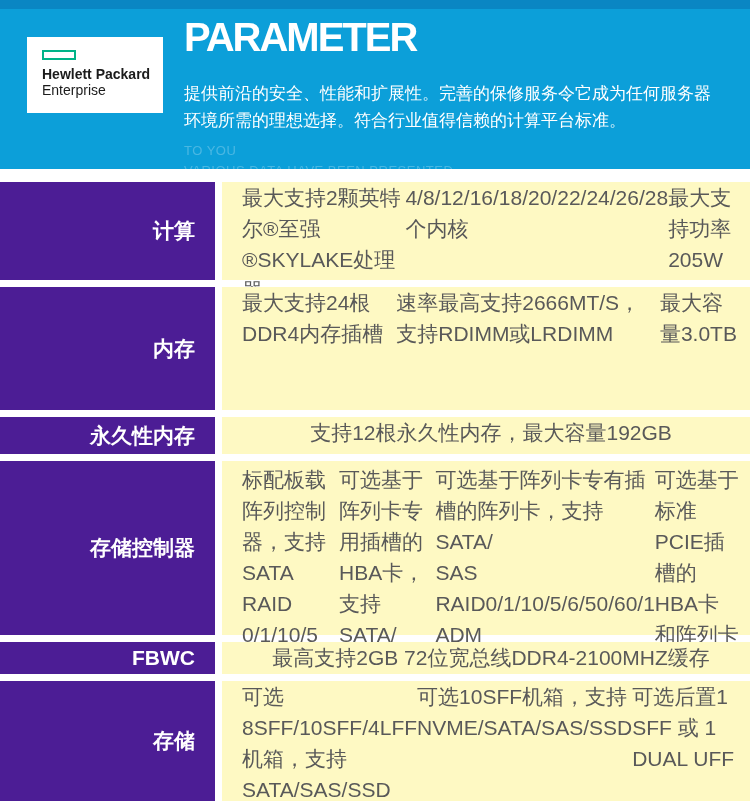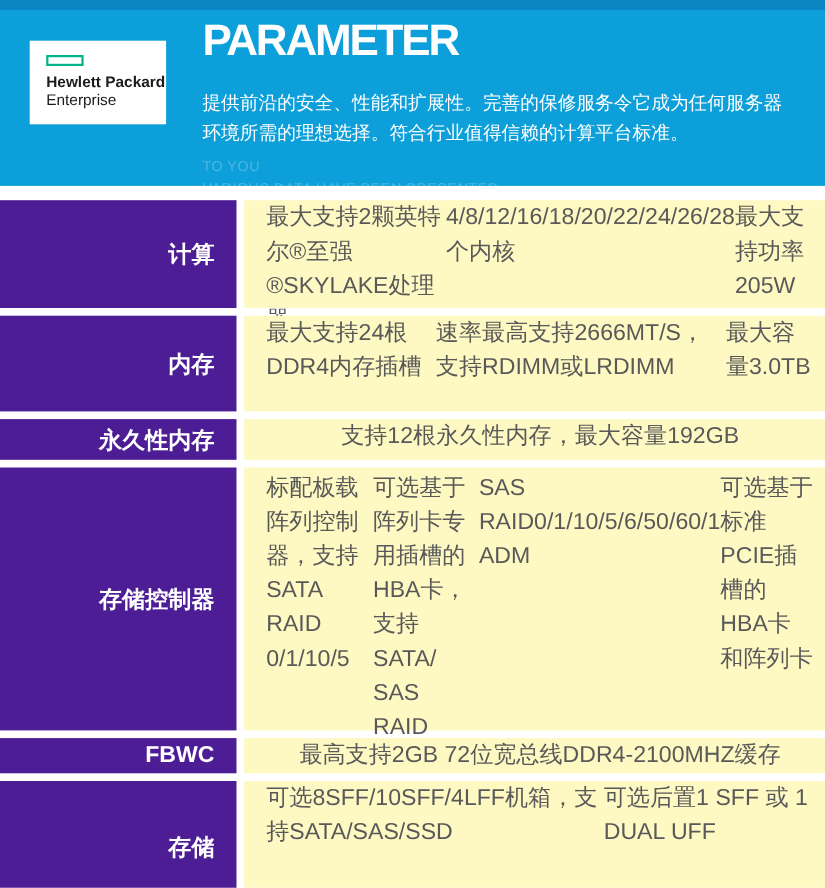--- a/index.html
+++ b/index.html
@@ -7,21 +7,21 @@
   body {
     width: 750px; height: 807px; overflow: hidden;
     background: #ffffff;
     font-family: "Liberation Sans", "DejaVu Sans", sans-serif;
   }
 
   
   .header { position: relative; height: 169px; background: #0C9FD9; }
   .top-accent { position: absolute; top: 0; left: 0; right: 0; height: 9px; background: #0A86C3; }
 
-  .logo-card { position: absolute; left: 27px; top: 37px; width: 124px; height: 76px; background: #ffffff; }
+  .logo-card { position: absolute; left: 27px; top: 37px; width: 136px; height: 76px; background: #ffffff; }
   .logo-mark { margin: 13px 0 0 15px; width: 34px; height: 10px; border: 2px solid #00B388; background: #ffffff; }
   .logo-l1 { margin: 6px 0 0 15px; font-size: 14px; font-weight: bold; color: #1b1b1b; line-height: 16px; }
   .logo-l2 { margin: 0 0 0 15px; font-size: 14px; color: #1b1b1b; line-height: 16px; }
 
   .header-main { position: absolute; left: 184px; top: 15px; width: 574px; color: #ffffff; }
   .title-row { display: flex; align-items: flex-start; }
   .title-en { font-size: 40px; font-weight: bold; letter-spacing: -2px; line-height: 45px; }
   .title-zh { font-size: 37px; font-weight: bold; margin-left: 12px; line-height: 45px; letter-spacing: 1px; }
   .menu-icon { margin: 17px 0 0 14px; }
   .menu-icon .bar { width: 36px; height: 3px; background: rgba(255,255,255,0.45); margin-bottom: 4px; }
@@ -38,23 +38,23 @@
     display: flex; align-items: center; justify-content: flex-end;
     padding-right: 20px;
   }
   .cell-content {
     flex: 1; margin-left: 7px; background: #fef9c3; color: #595959;
     font-size: 21px; line-height: 31px;
     display: flex; flex-direction: row; justify-content: center;
     padding: 0 10px 0 20px;
   }
   .r1 { height: 98px; }
-  .r2 { height: 87px; }
+  .r2 { height: 123px; }
   .r3 { height: 37px; }
-  .r4 { height: 239px; }
+  .r4 { height: 174px; }
   .r5 { height: 32px; }
   .r6 { height: 120px; }
   .para { margin: 3px 0; }
 </style>
 </head>
 <body>
 
 <div class="header">
   <div class="top-accent"></div>
 
@@ -115,36 +115,38 @@
     <div class="cell-label r4">存储控制器</div>
     <div class="cell-content r4">
       <div class="para">
         <div>标配板载阵列控制器，支持SATA RAID 0/1/10/5</div>
       </div>
       <div class="para">
         <div>可选基于阵列卡专用插槽的HBA卡，支持SATA/</div>
         <div>SAS RAID 0/1/10/5</div>
       </div>
       <div class="para">
+        <div>可选基于阵列卡专有插槽的阵列卡，支持SATA/</div>
         <div>SAS RAID0/1/10/5/6/50/60/1 ADM</div>
       </div>
       <div class="para">
         <div>可选基于标准PCIE插槽的HBA卡和阵列卡</div>
       </div>
     </div>
   </div>
 
   <div class="row">
     <div class="cell-label r5">FBWC</div>
     <div class="cell-content r5">
       <div>最高支持2GB 72位宽总线DDR4-2100MHZ缓存</div>
     </div>
   </div>
 
   <div class="row">
     <div class="cell-label r6">存储</div>
     <div class="cell-content r6">
       <div>可选8SFF/10SFF/4LFF机箱，支持SATA/SAS/SSD</div>
+      <div>可选10SFF机箱，支持NVME/SATA/SAS/SSD</div>
       <div>可选后置1 SFF 或 1 DUAL UFF</div>
     </div>
   </div>
 
 </div>
 
 </body></html>

